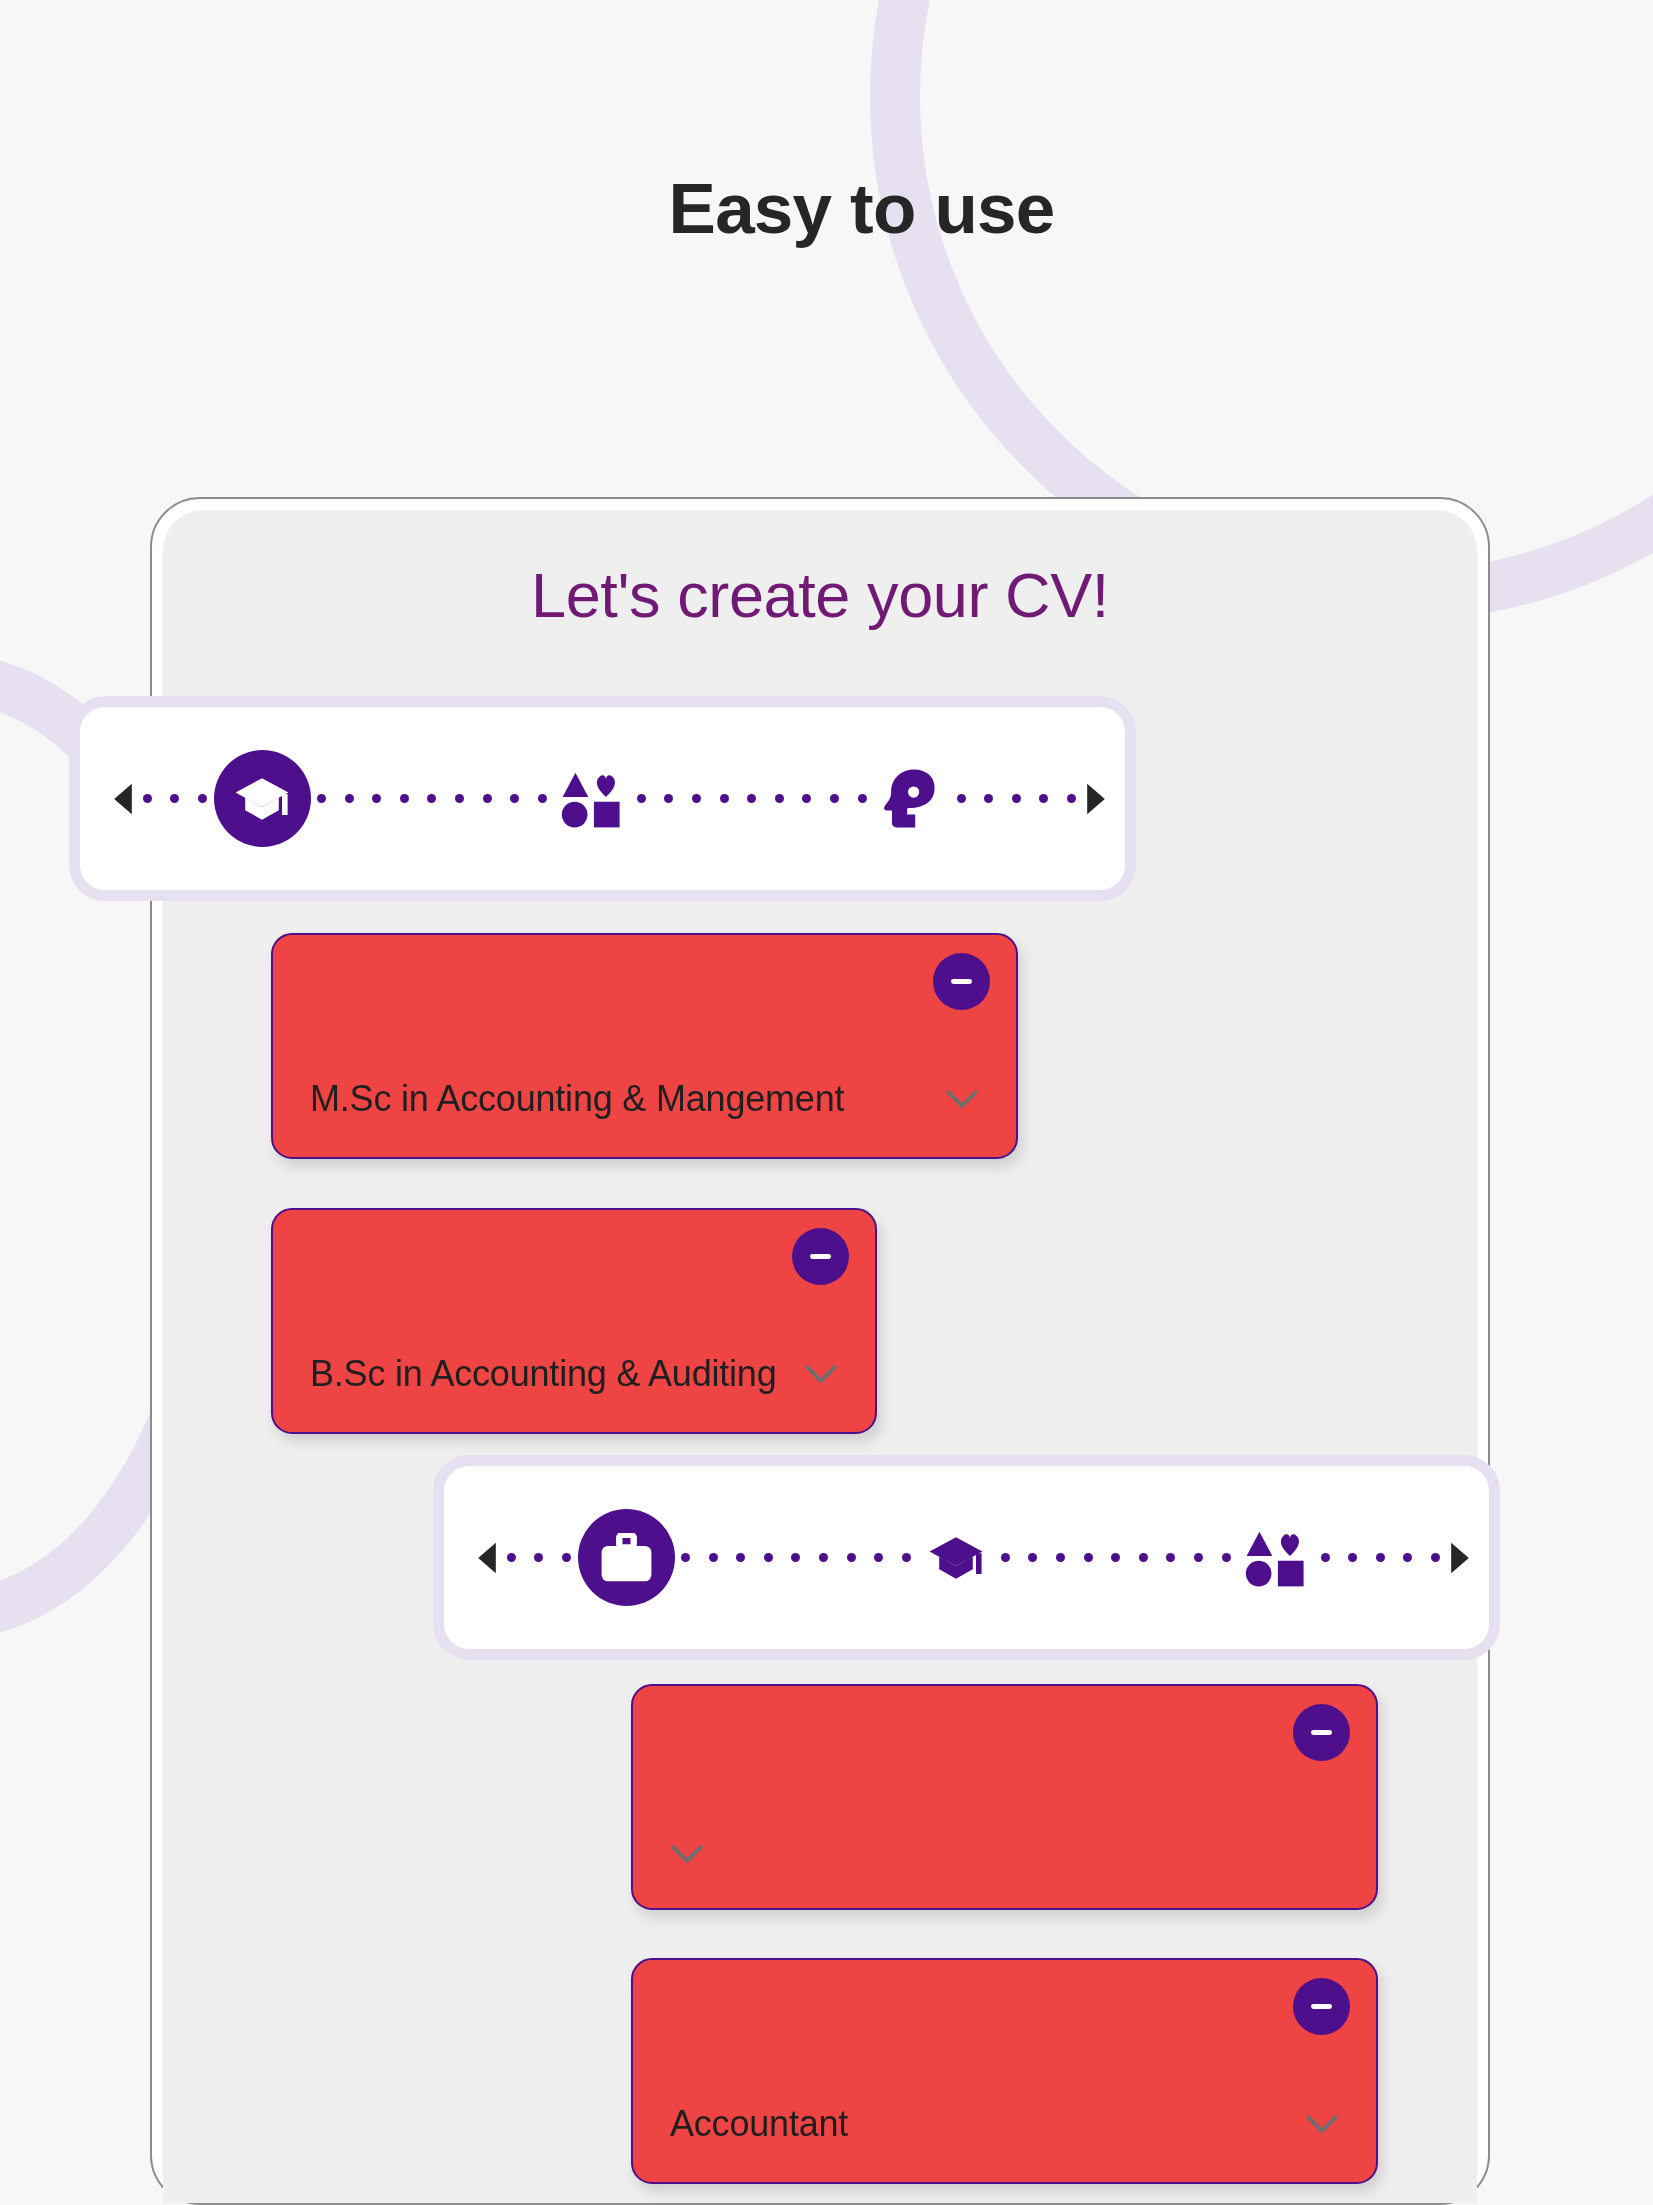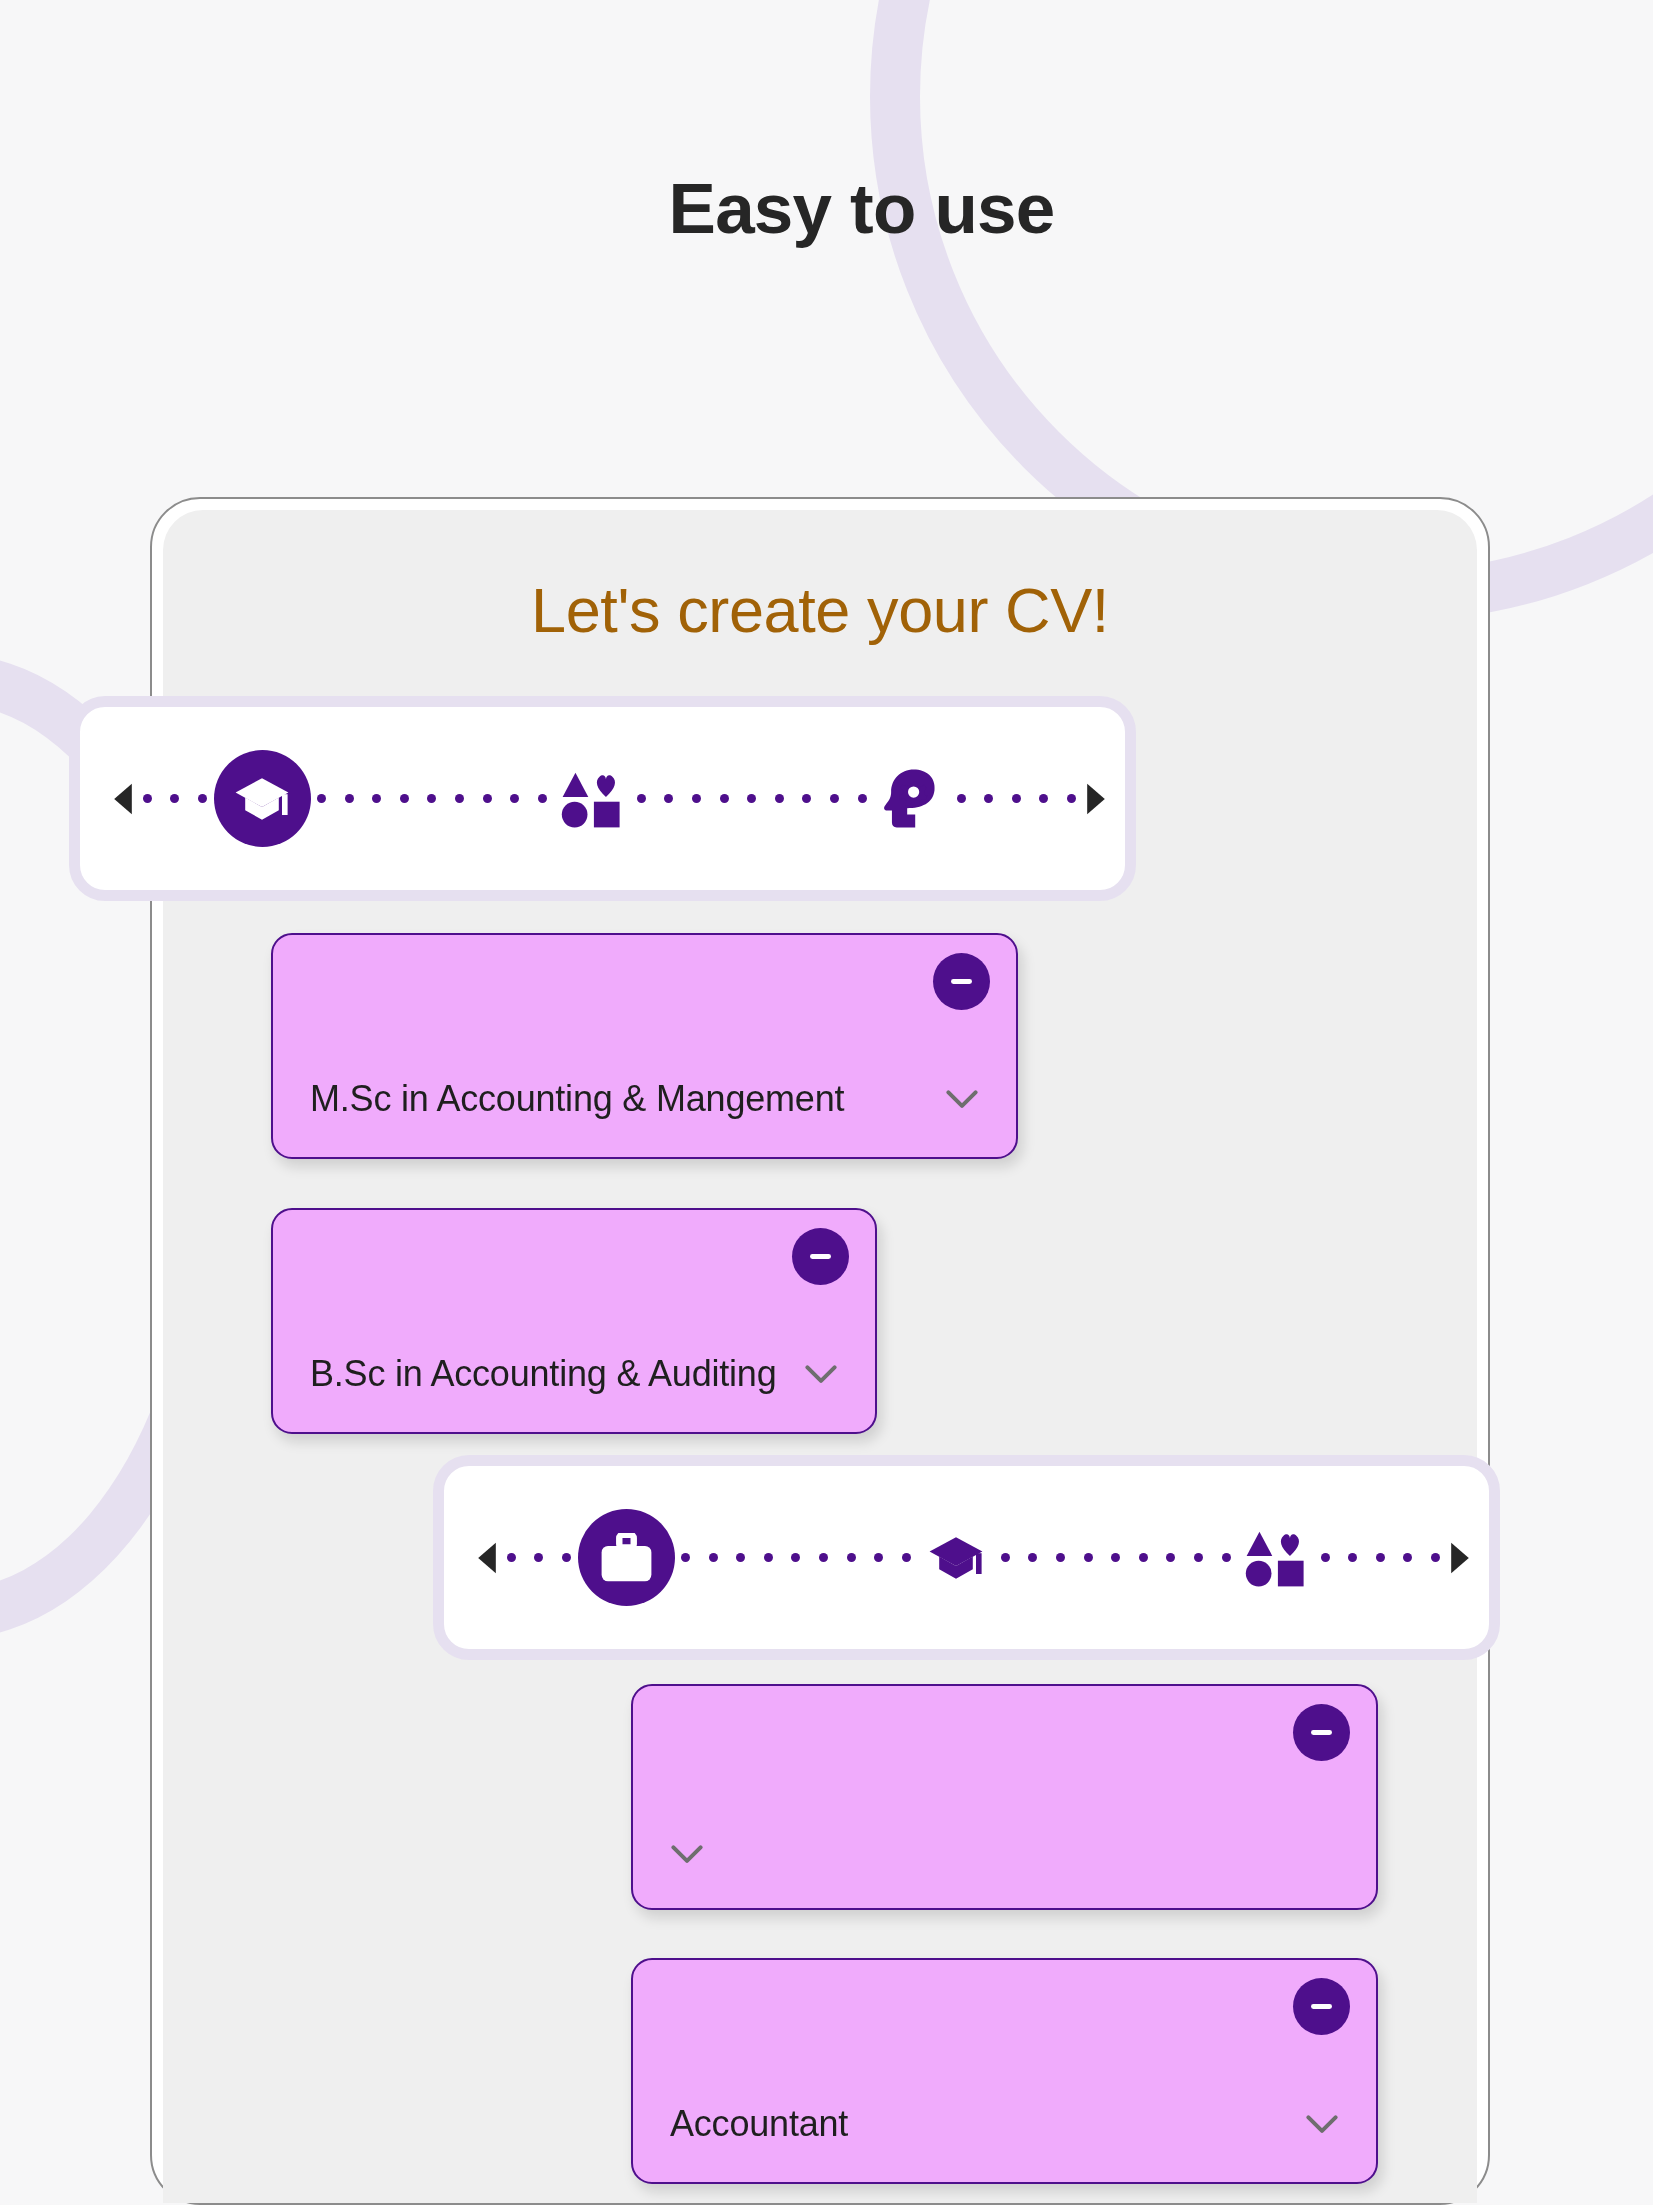--- a/index.html
+++ b/index.html
@@ -75,27 +75,27 @@
     left: 11.3px;
     top: 11.3px;
     right: 11.3px;
     bottom: 0;
     background: #EFEFEF;
     border-radius: 40px 40px 0 0;
     overflow: hidden;
   }
   .screen-title {
     position: absolute;
-    top: 64px;
+    top: 49px;
     left: 0;
     width: 100%;
     text-align: center;
     font-size: 63px;
     font-weight: 400;
-    color: #a16207;
+    color: #701a75;
     letter-spacing: -0.4px;
   }
 
   
   .stepper {
     position: absolute;
     background: #FFFFFF;
     border: 11.3px solid #E6E0F0;
     border-radius: 36px;
     box-sizing: border-box;
@@ -157,21 +157,21 @@
     width: 77px;
     height: 77px;
   }
   .step-icon svg { display: block; }
 
   .spacer { flex: 1 1 auto; min-width: 6.5px; }
 
   
   .entry-card {
     position: absolute;
-    background: #f0abfc;
+    background: #ef4444;
     border: 2.4px solid #4E0F8C;
     border-radius: 21px;
     box-sizing: border-box;
     box-shadow: 4.8px 8px 13px rgba(0,0,0,0.13);
     z-index: 4;
   }
   .card-edu-1 { left: 271px; top: 933px; width: 747px; height: 226px; }
   .card-edu-2 { left: 271px; top: 1208px; width: 606px; height: 226px; }
   .card-job-1 { left: 631px; top: 1684px; width: 747px; height: 226px; }
   .card-job-2 { left: 631px; top: 1958px; width: 747px; height: 226px; }

